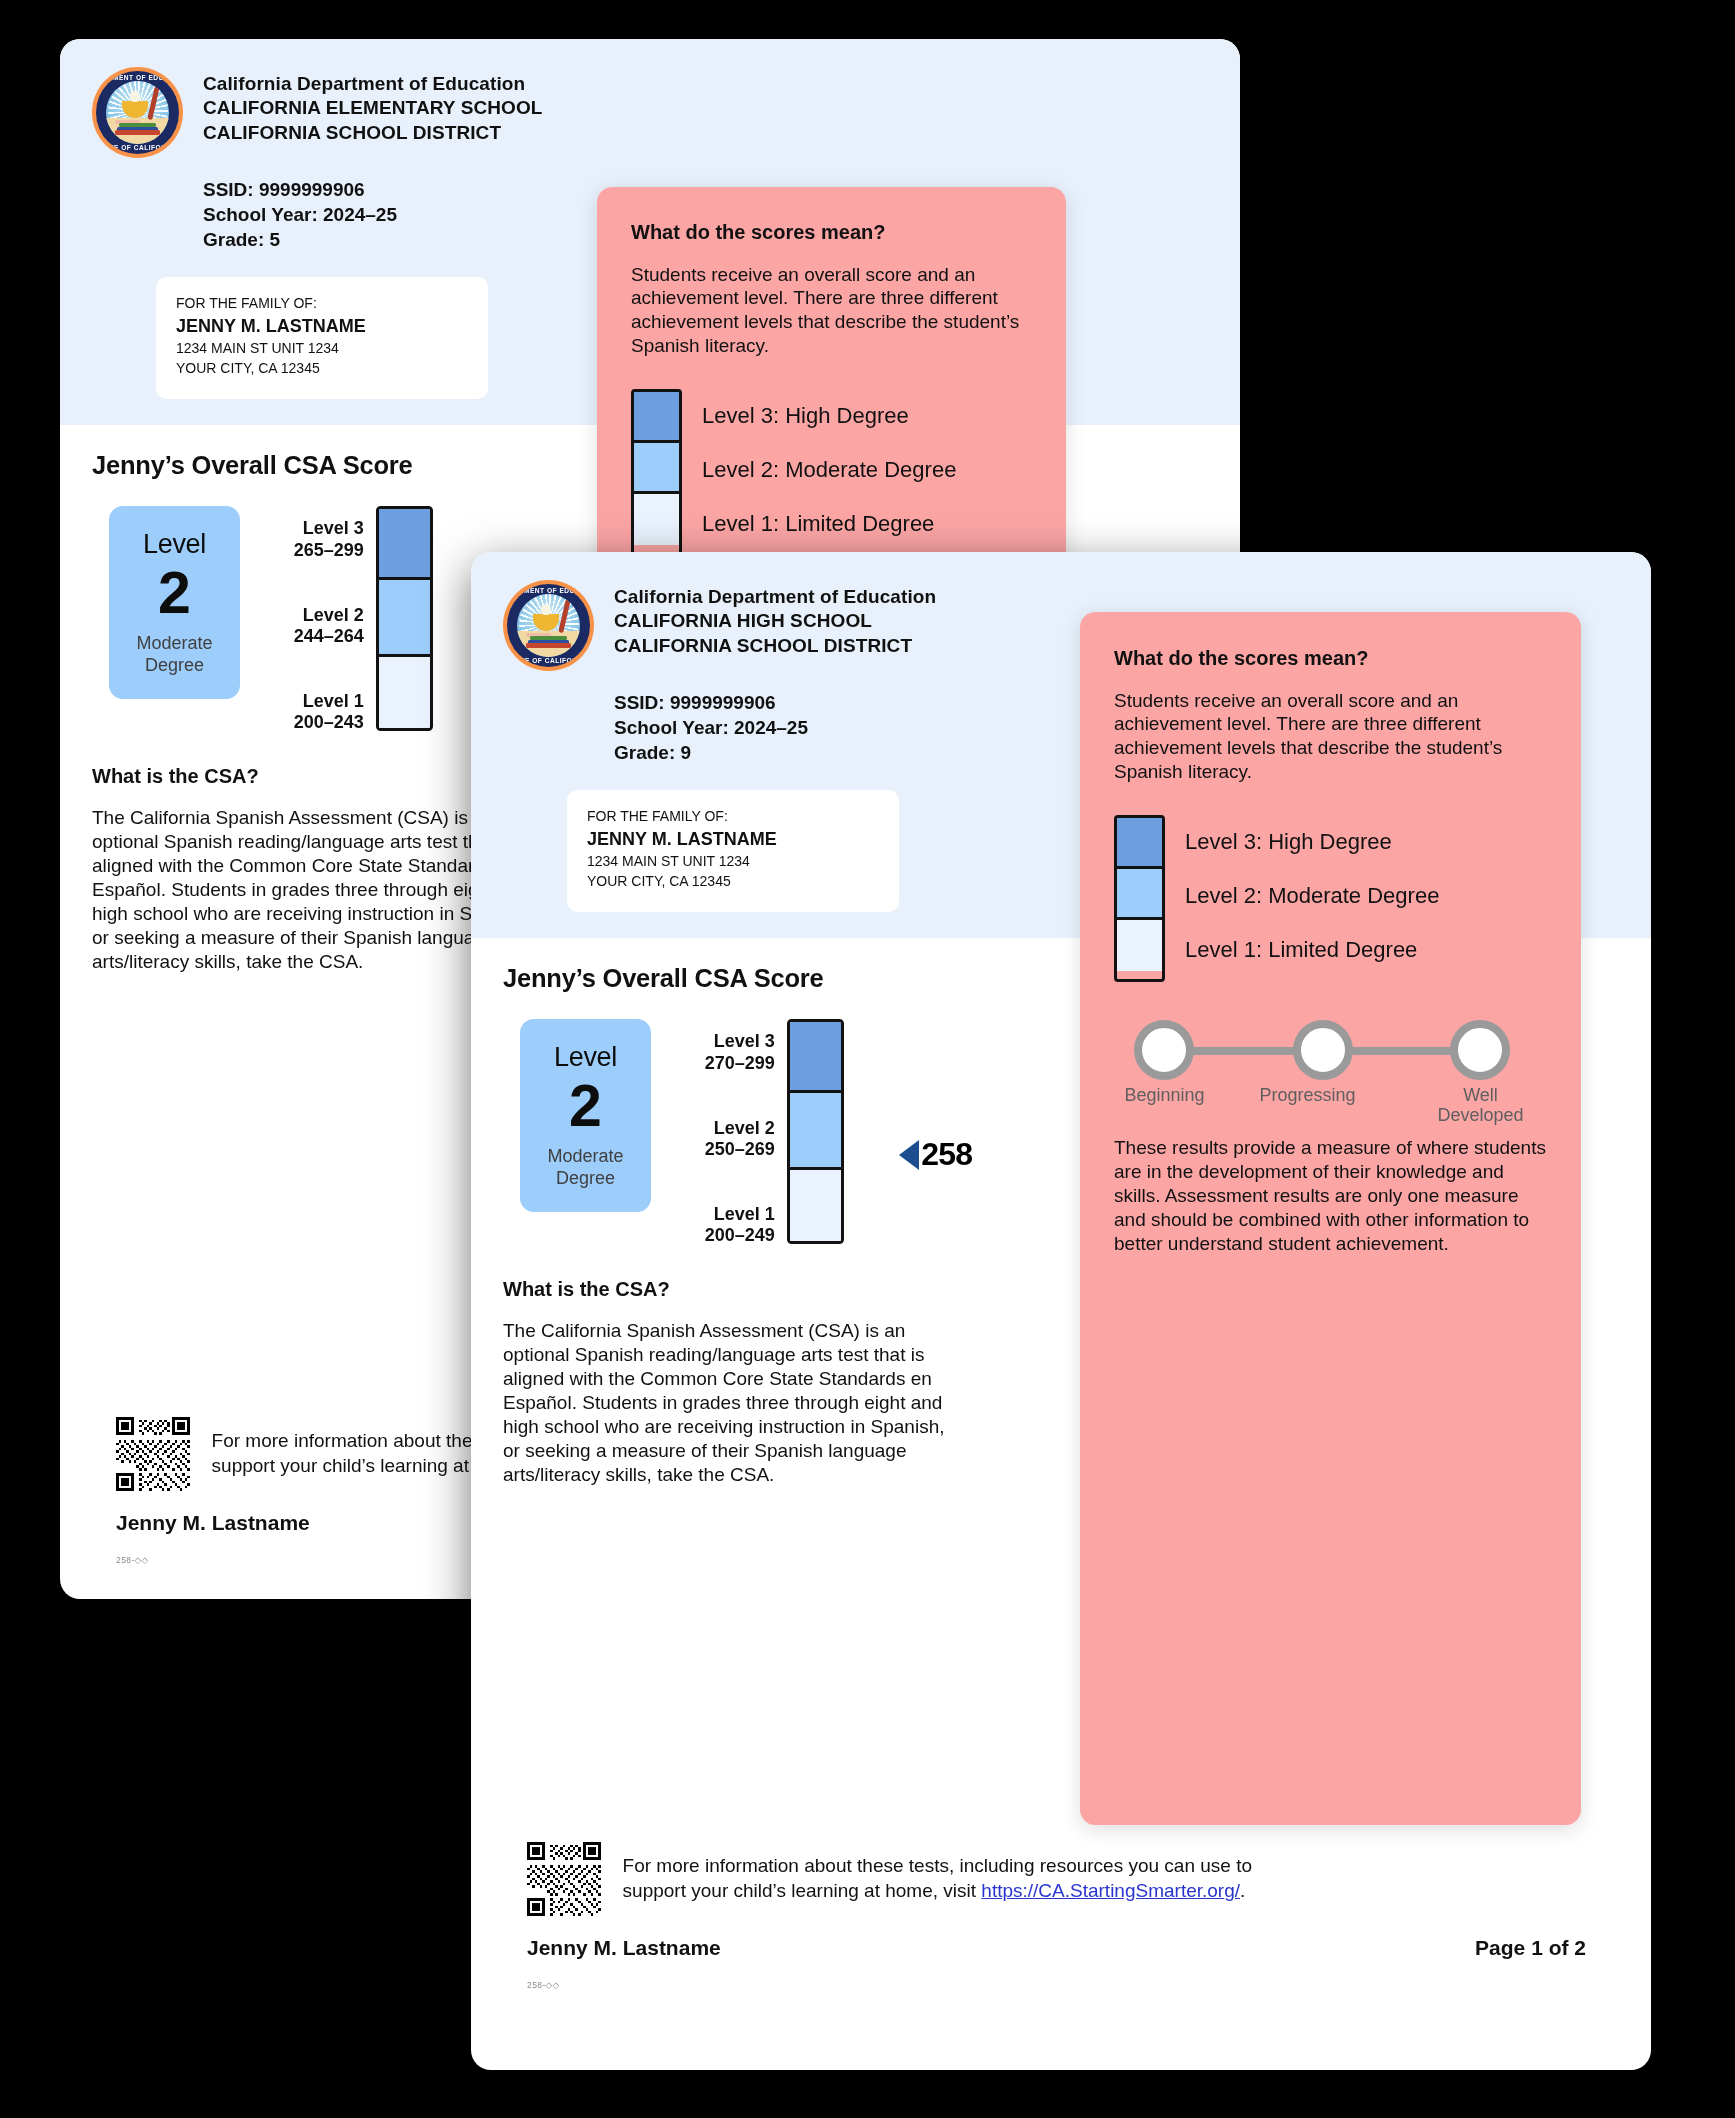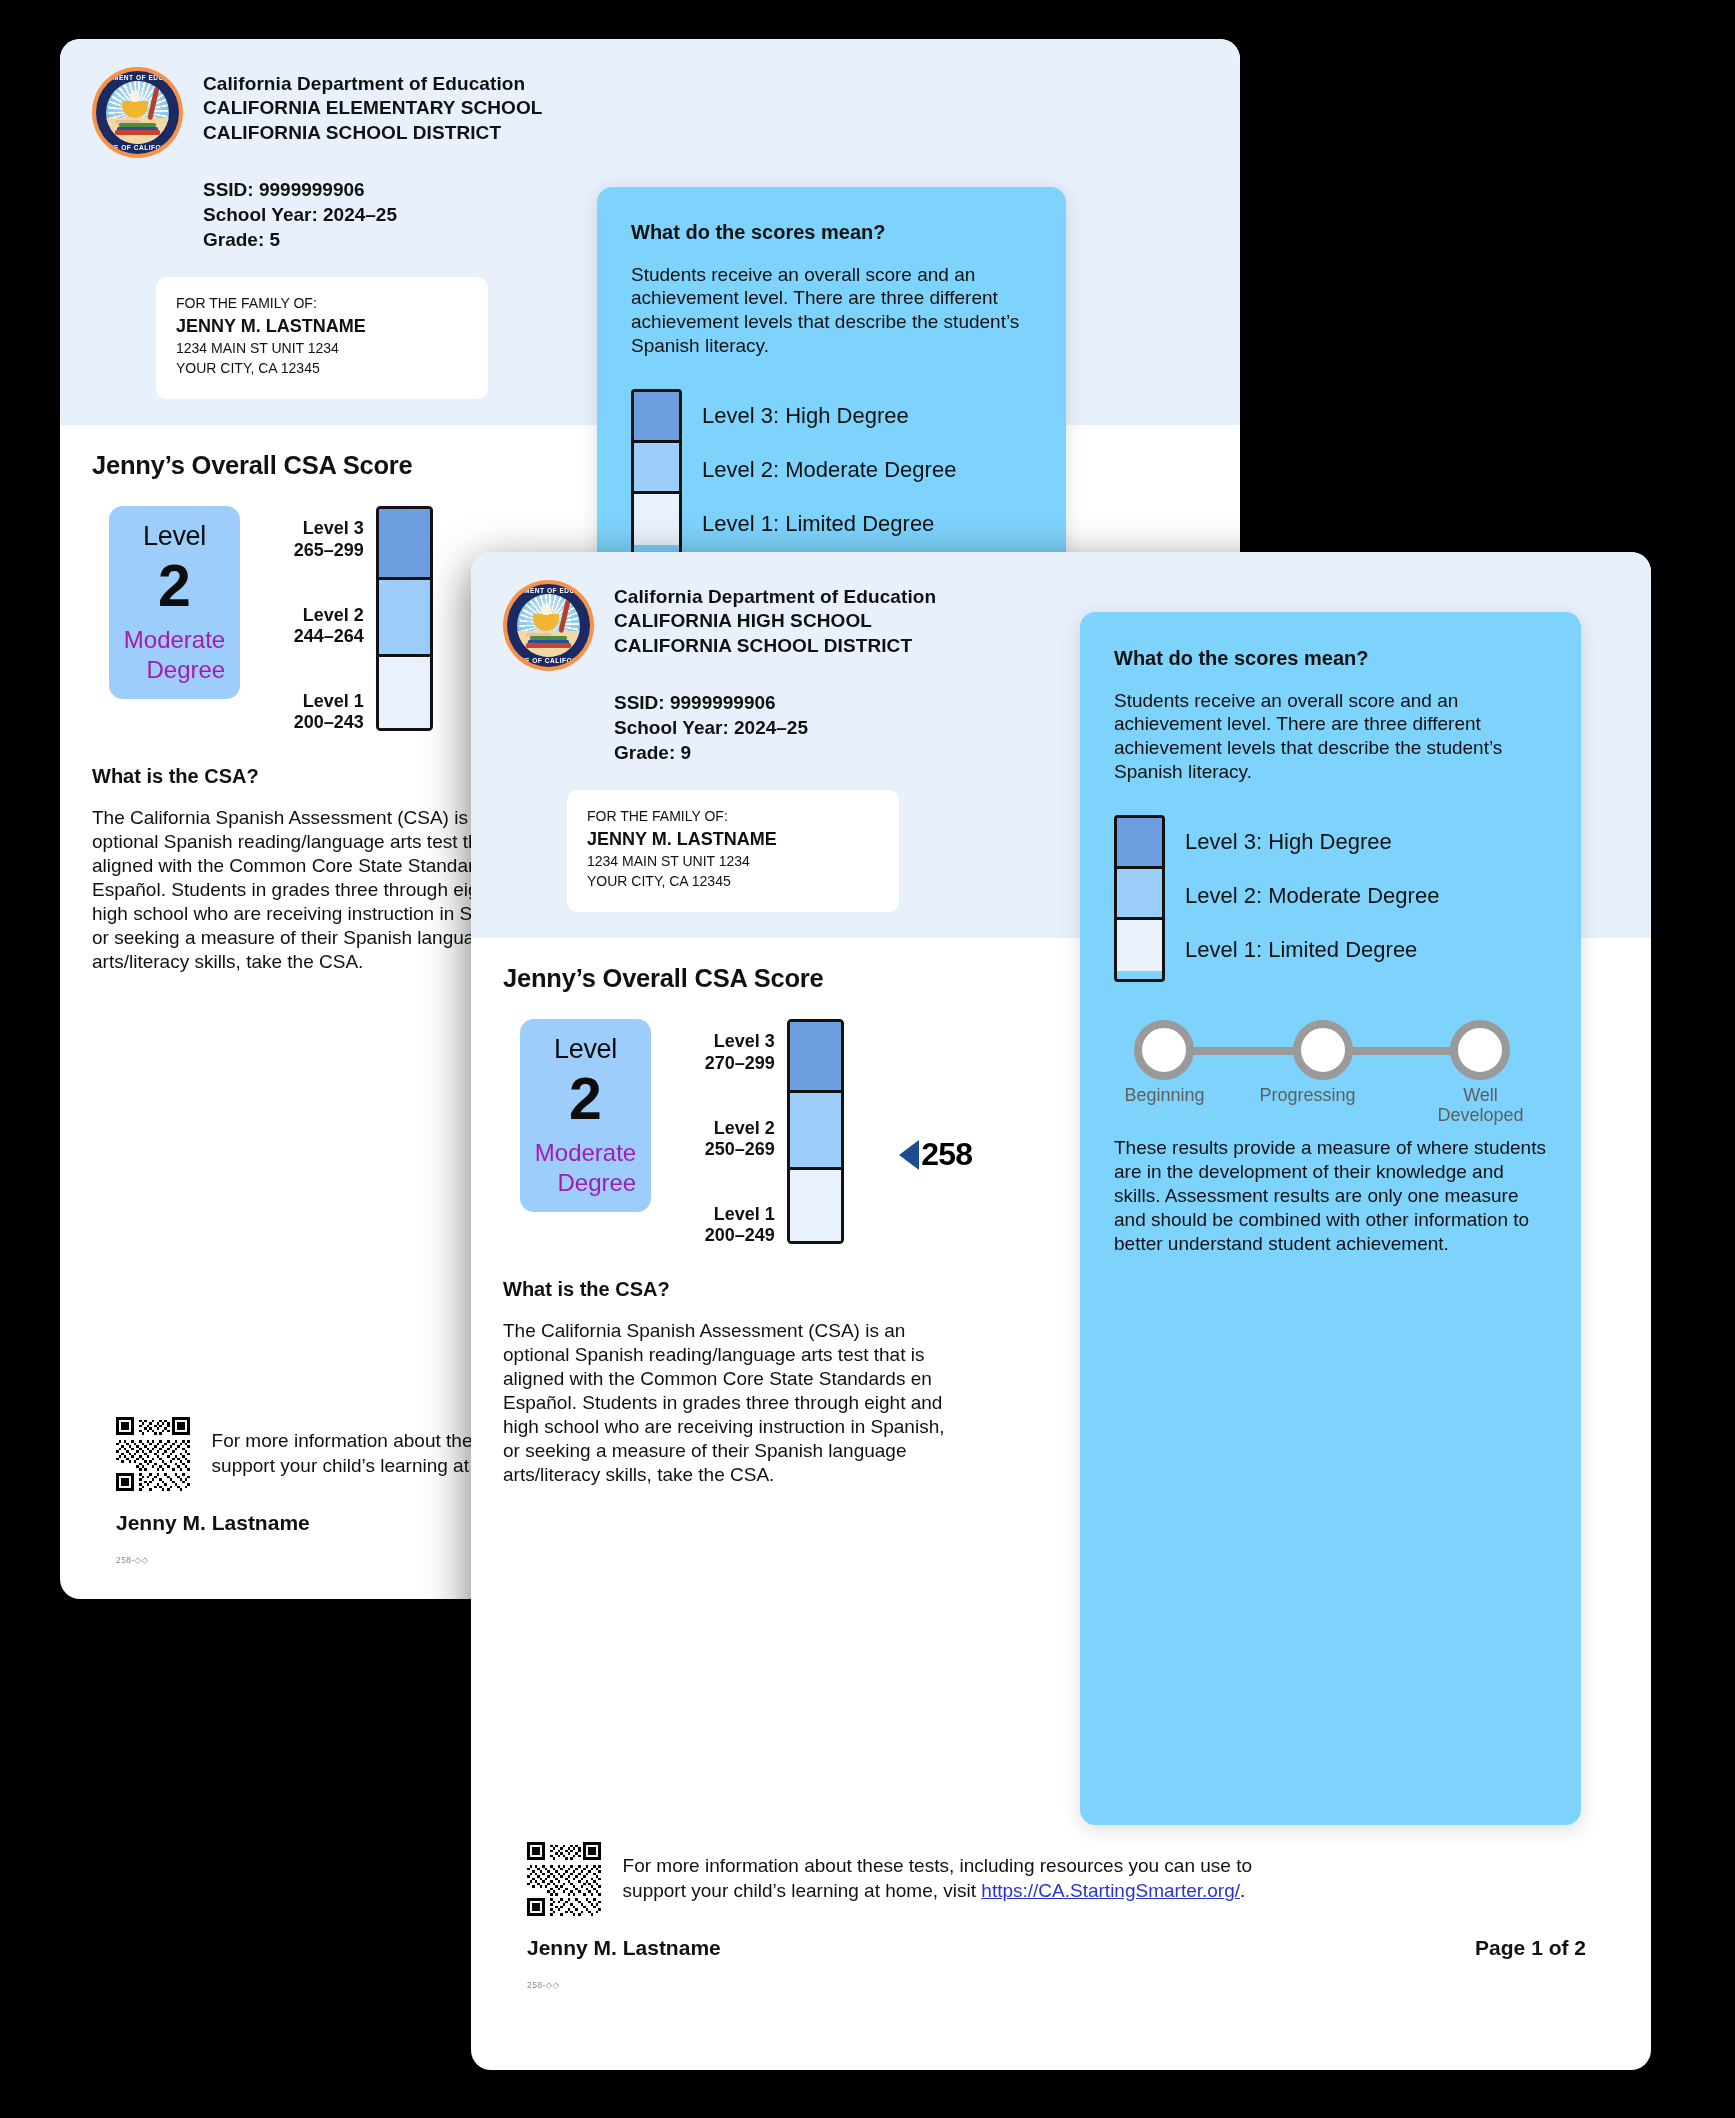--- a/index.html
+++ b/index.html
@@ -144,21 +144,21 @@
     flex: 0 0 131px;
   }
   .level-card .lc-word {
     font-size: 27px; font-weight: normal; color: #0d0d0d; letter-spacing: -0.3px;
   }
   .level-card .lc-num {
     font-size: 59px; font-weight: bold; color: #0d0d0d; line-height: 1.0;
     margin: 4.6px 0 9.3px 0;
   }
   .level-card .lc-desc {
-    font-size: 24px; color: #a21caf; text-align: right; line-height: 1.22;
+    font-size: 18px; color: #404040; text-align: center; line-height: 1.22;
   }
 
   
   .scale-wrap { display: flex; align-items: flex-start; margin-left: 20px; position: relative; }
   .scale-labels {
     width: 116px; text-align: right; padding-right: 12.3px; padding-top: 4.6px;
   }
   .scale-labels .sl {
     font-size: 18px; font-weight: bold; color: #111111; line-height: 1.20;
   }
@@ -198,21 +198,21 @@
   .csa-block { padding: 31px 0 0 32px; width: 494px; }
   .csa-h { font-size: 20px; font-weight: bold; color: #111111; }
   .csa-p {
     font-size: 19px; color: #111111; line-height: 1.26;
     margin-top: 18.5px;
   }
 
   
   .info-panel {
     position: absolute;
-    background: #7dd3fc;
+    background: #fca5a5;
     border-radius: 15.4px;
     box-shadow: 0 4.6px 20px rgba(0,0,0,0.13);
   }
   .ip-h { font-size: 20px; font-weight: bold; color: #111111; }
   .ip-p { font-size: 19px; color: #111111; line-height: 1.26; margin-top: 18.5px; }
 
   .legend { margin-top: 31px; display: flex; }
   .legend-bar {
     width: 51px;
     border: 3.1px solid #121212;

